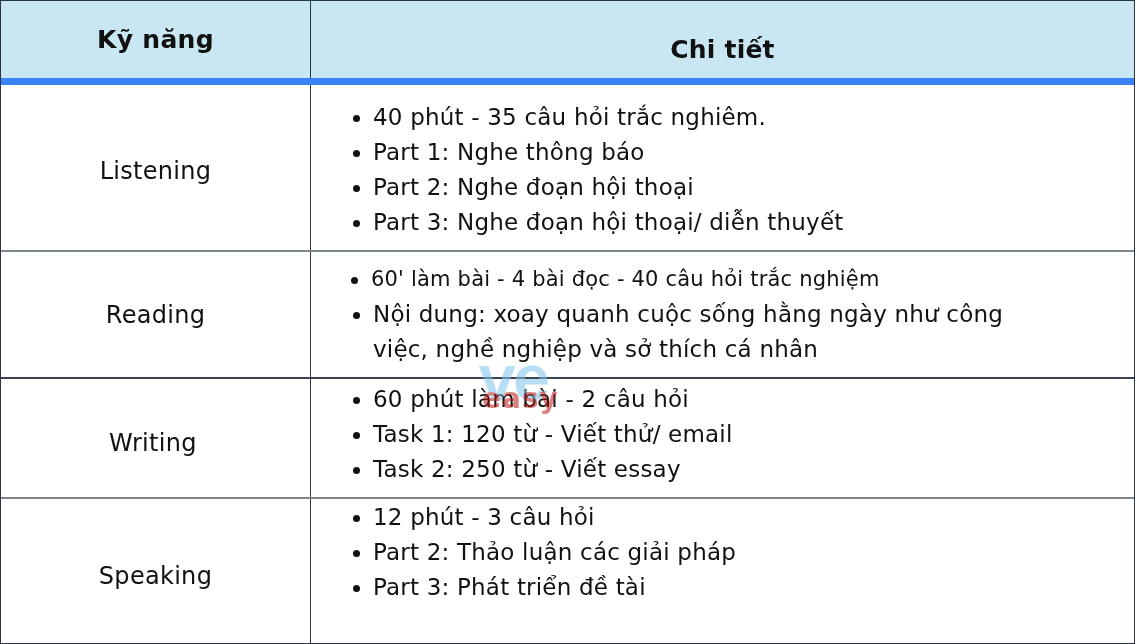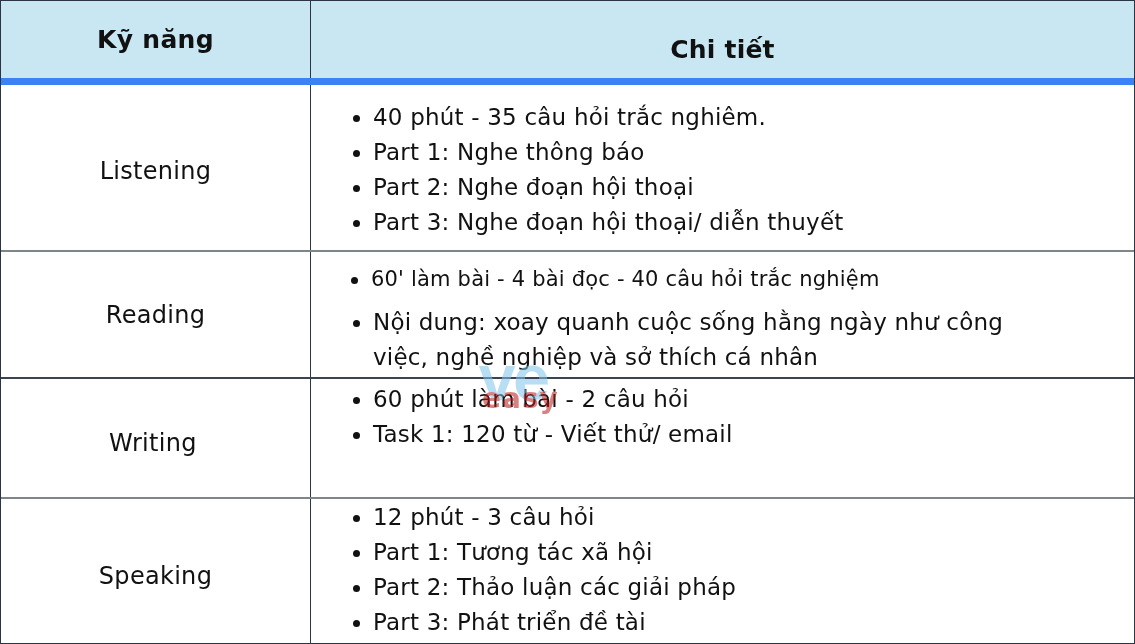--- a/index.html
+++ b/index.html
@@ -25,21 +25,21 @@
     .r1 { top: 84px; height: 167px; border-bottom: 2px solid #7d8789; }
     .r2 { top: 251px; height: 127px; border-bottom: 2px solid #3b4350; }
     .r3 { top: 378px; height: 120px; border-bottom: 2px solid #7d8789; }
     .r4 { top: 498px; height: 144px; }
     ul { list-style: none; }
     li { position: relative; line-height: 35px; white-space: nowrap; }
     li::before {
       content: ""; position: absolute; left: -20px; top: 15px; width: 7px; height: 7px;
       border-radius: 50%; background: #111;
     }
-    .r2 li { line-height: 35px; margin-top: 8px; }
+    .r2 li { line-height: 35px; }
     .r2 li.small { font-size: 21px; margin-left: -2px; }
     .r2 .wrap { white-space: normal; width: 640px; }
     .r1 .cell-detail { padding-top: 4px; }
     .r3 .cell-detail { align-items: flex-start; padding-top: 3px; }
     .r4 .cell-detail { align-items: flex-start; padding-top: 1px; }
     .r1 .cell-skill { padding-top: 6px; }
     .r3 .cell-skill { padding-top: 10px; justify-content: flex-start; padding-left: 108px; text-align: center; }
     .r4 .cell-skill { padding-top: 10px; }
     .watermark {
       position: absolute; left: 478px; top: 330px; width: 200px; height: 90px;
@@ -78,30 +78,30 @@
       </ul>
     </div>
   </div>
 
   <div class="row r3">
     <div class="cell-skill">Writing</div>
     <div class="cell-detail">
       <ul>
         <li>60 phút làm bài - 2 câu hỏi</li>
         <li>Task 1: 120 từ - Viết thử/ email</li>
+        <li>Task 2: 250 từ - Viết essay</li>
       </ul>
     </div>
   </div>
 
   <div class="row r4">
     <div class="cell-skill">Speaking</div>
     <div class="cell-detail">
       <ul>
         <li>12 phút - 3 câu hỏi</li>
-        <li>Part 1: Tương tác xã hội</li>
         <li>Part 2: Thảo luận các giải pháp</li>
         <li>Part 3: Phát triển đề tài</li>
       </ul>
     </div>
   </div>
 </div>
 
 <div class="watermark">
   <span class="wm-big">ve</span>
   <span class="wm-small">easy</span>

